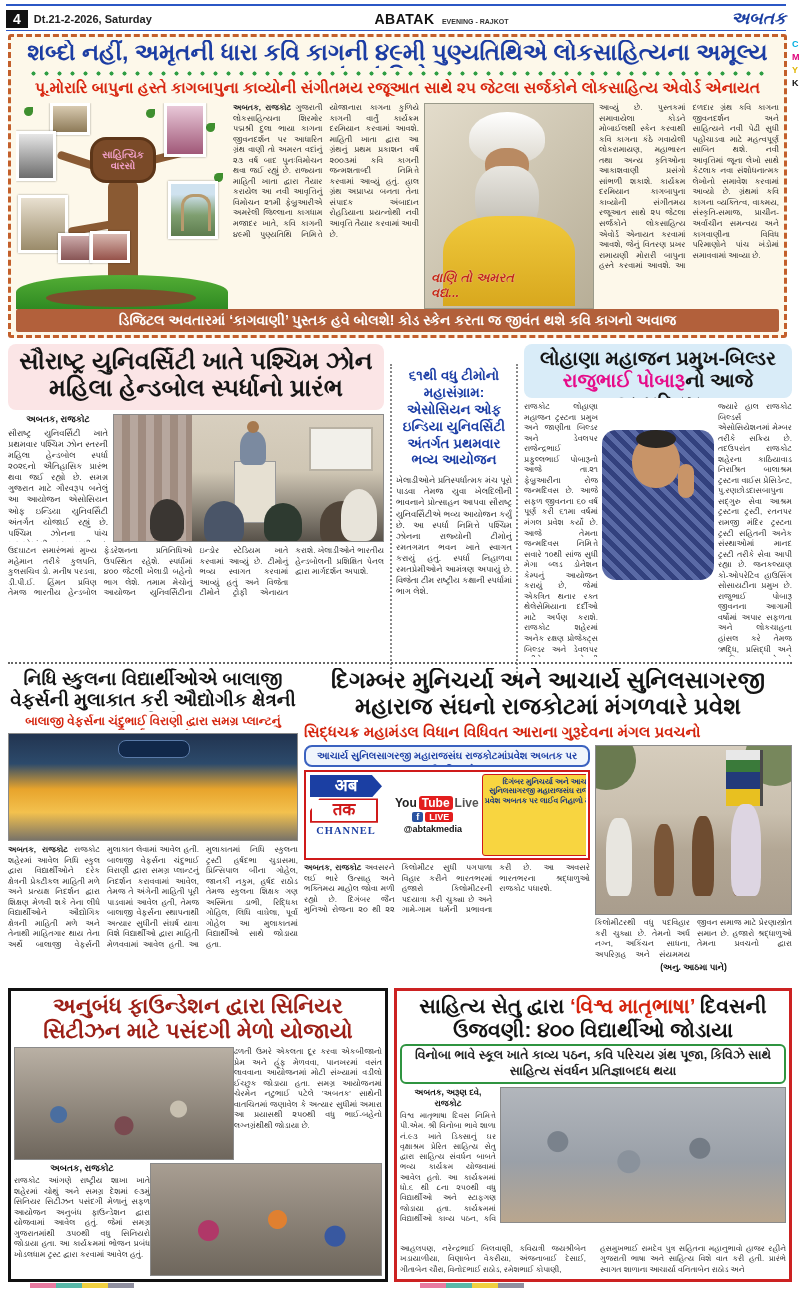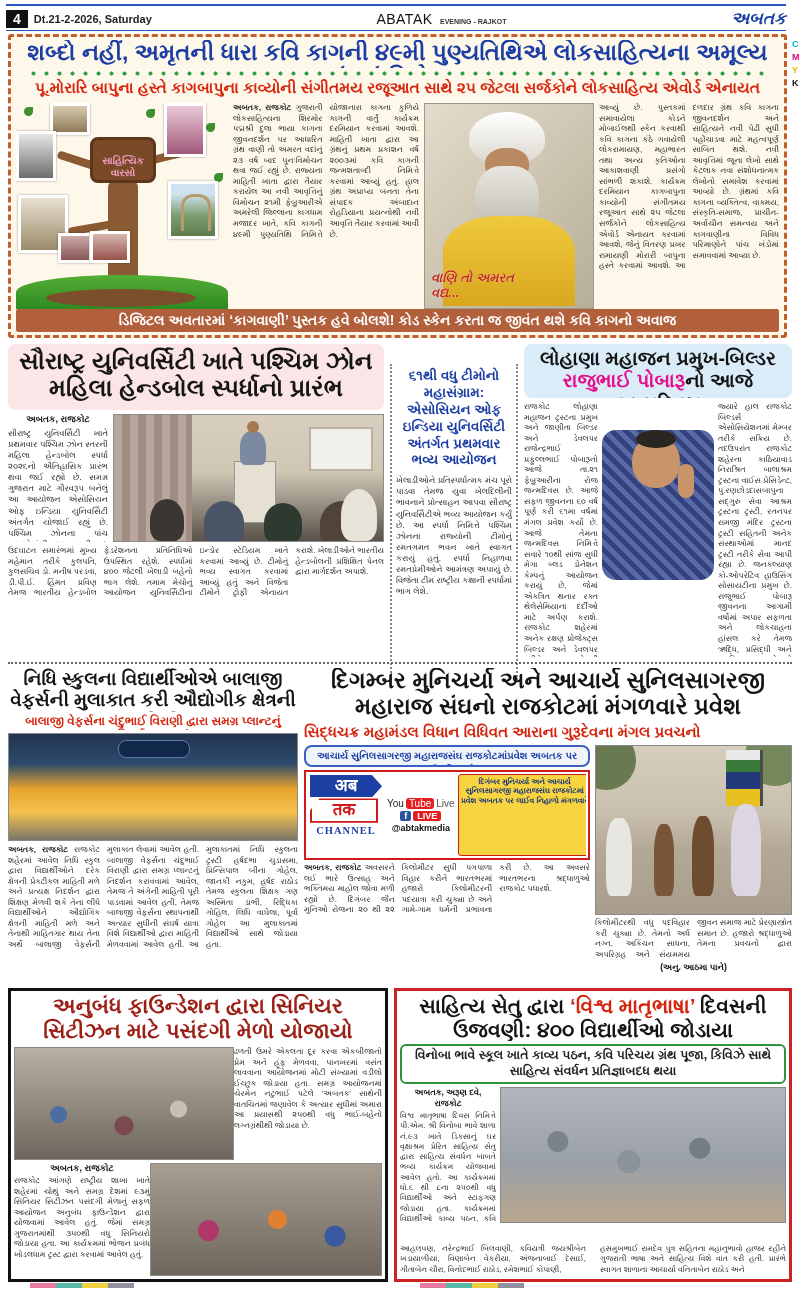--- a/index.html
+++ b/index.html
@@ -6,21 +6,21 @@
   .page{position:relative;width:800px;height:1290px;background:#ffffff;overflow:hidden;
         font-family:"Liberation Sans","DejaVu Sans",sans-serif;color:#1e1e1e;}
   
   .top-rule{position:absolute;top:4px;left:6px;right:14px;height:2px;background:#2b57c5;}
   .masthead{position:absolute;top:8px;left:6px;right:14px;height:22px;display:flex;align-items:center;
             border-bottom:1.5px solid #2b57c5;}
   .pgnum{display:inline-block;background:#111;color:#fff;font-weight:bold;font-size:14px;
          padding:1px 7px;margin-right:6px;}
   .pgdate{font-size:11px;font-weight:bold;color:#222;}
   .mh-center{flex:1;text-align:center;}
-  .mh-title{font-size:14px;font-weight:400;letter-spacing:.5px;color:#111;}
+  .mh-title{font-size:14px;font-weight:700;letter-spacing:.5px;color:#111;}
   .mh-sub{font-size:7px;font-weight:bold;color:#333;margin-left:3px;}
   .mh-right{font-size:17px;font-weight:900;font-style:italic;color:#1b3fa3;}
   
   .txt{font-size:8.4px;line-height:1.32;text-align:justify;color:#222;overflow:hidden;}
   .byline{font-weight:bold;text-align:center;font-size:9px;color:#111;margin-bottom:2px;}
   .cols2{columns:2;column-gap:7px;}
   .cols3{columns:3;column-gap:7px;}
   .cols4{columns:4;column-gap:7px;}
   .photo{border:1px solid #8a8a8a;}
   b.inbl{font-weight:bold;}
@@ -41,21 +41,21 @@
   .mound{position:absolute;bottom:2px;left:30px;width:150px;height:18px;border-radius:50%;background:#7b4f2c;}
   .trunk{position:absolute;left:92px;top:78px;width:30px;height:120px;background:#8a5a33;border-radius:6px;}
   .branch{position:absolute;background:#8a5a33;height:8px;border-radius:4px;}
   .b1{left:40px;top:58px;width:70px;transform:rotate(18deg);}
   .b2{left:110px;top:50px;width:78px;transform:rotate(-14deg);}
   .b3{left:52px;top:120px;width:56px;transform:rotate(-10deg);}
   .leaf{position:absolute;width:9px;height:9px;border-radius:50% 0 50% 50%;background:#3f8f2f;}
   .lf1{left:8px;top:4px}.lf2{left:60px;top:0}.lf3{left:130px;top:6px}.lf4{left:190px;top:20px}
   .lf5{left:2px;top:60px}.lf6{left:198px;top:70px}.lf7{left:10px;top:120px}.lf8{left:186px;top:116px}
   .tsign{position:absolute;left:74px;top:34px;width:66px;height:46px;background:#7a4a28;border:3px solid #5d3619;
-         border-radius:8px;display:flex;align-items:flex-end;justify-content:center;text-align:center;
+         border-radius:16px;display:flex;align-items:center;justify-content:center;text-align:center;
          font-size:10px;font-weight:800;color:#f2a0c8;line-height:1.15;padding:2px;box-sizing:border-box;}
   .tp{position:absolute;background:#c9b896;border:3px solid #fff;box-shadow:0 0 2px #0006;}
   .tp1{left:34px;top:0;width:34px;height:26px;background:linear-gradient(#d8cab0,#8d7a58);}
   .tp2{left:0;top:28px;width:34px;height:44px;background:linear-gradient(#e6e6e6,#6d6d6d);}
   .tp3{left:2px;top:92px;width:44px;height:52px;background:linear-gradient(#e8e0d0,#9a8b6a);}
   .tp4{left:42px;top:130px;width:28px;height:24px;background:linear-gradient(#caa,#855);}
   .tp5{left:74px;top:128px;width:34px;height:26px;background:linear-gradient(#d8b8b0,#96524a);}
   .tp6{left:148px;top:0;width:36px;height:48px;background:linear-gradient(#e8c8d8,#a05878);}
   .tp7{left:152px;top:78px;width:44px;height:52px;background:linear-gradient(#cfe2ef 20%,#7f9f70 60%,#5d7c4e);}
   .arch{position:absolute;left:10px;top:10px;width:24px;height:34px;border:3px solid #b79a6d;
@@ -135,21 +135,21 @@
   .ab-ch{font-family:"Liberation Serif","DejaVu Serif",serif;font-weight:bold;color:#1b3fa3;font-size:10.5px;
          letter-spacing:1px;margin-top:2px;}
   .ab-right{flex:1;display:flex;flex-direction:column;gap:2px;overflow:hidden;}
   .ab-cells{display:flex;gap:2px;height:26px;}
   .ab-cell{flex:1;background:#e31e1e;color:#fff;text-align:center;display:flex;flex-direction:column;
            justify-content:center;border-radius:2px;overflow:hidden;}
   .ab-cl{font-size:6.3px;font-weight:bold;line-height:1.1;}
   .ab-cv{font-size:10px;font-weight:900;line-height:1.1;}
   .ab-social-row{flex:1;display:flex;gap:3px;overflow:hidden;}
   .ab-social{flex:1;display:flex;flex-direction:column;justify-content:center;gap:2px;align-items:center;}
-  .yt{font-size:10px;font-weight:normal;color:#222;}
+  .yt{font-size:12px;font-weight:bold;color:#222;margin-left:8px;}
   .yt-tube{background:#e31e1e;color:#fff;border-radius:3px;padding:0 3px;margin:0 2px;}
   .yt-live{color:#555;}
   .fb{font-size:9px;font-weight:bold;}
   .fb-f{background:#2a52a0;color:#fff;padding:0 4px;border-radius:2px;margin-right:2px;}
   .fb-live{background:#e31e1e;color:#fff;padding:0 4px;border-radius:2px;}
   .handle{font-size:9px;font-weight:900;color:#111;}
   .ab-promo{width:128px;flex:none;background:#f8d540;border:1.5px solid #cf1a1a;border-radius:3px;color:#15337d;
             font-weight:800;font-size:7.6px;line-height:1.25;text-align:center;padding:2px;overflow:hidden;}
   .mk-body{flex:1;font-size:8px;}
   .mk-right{flex:1;display:flex;flex-direction:column;overflow:hidden;}

